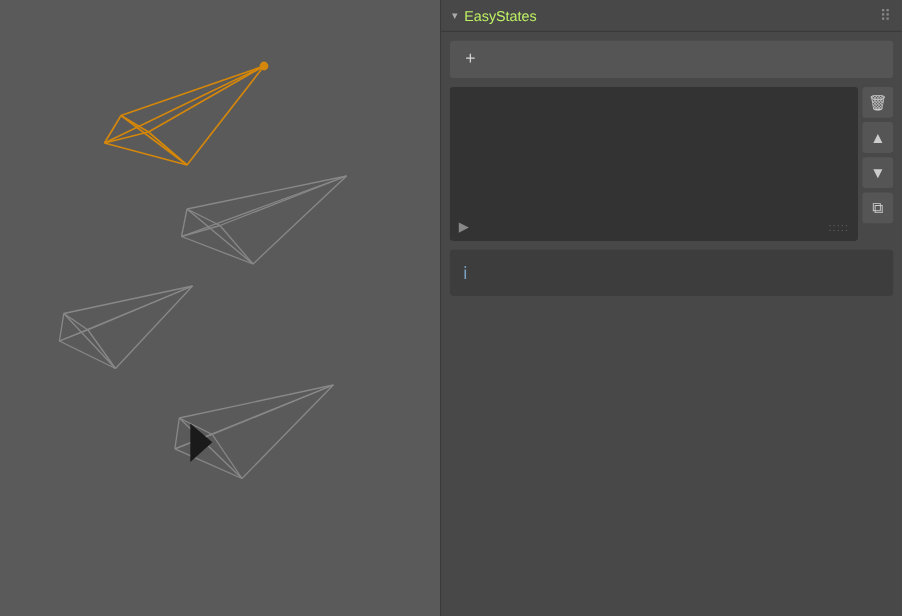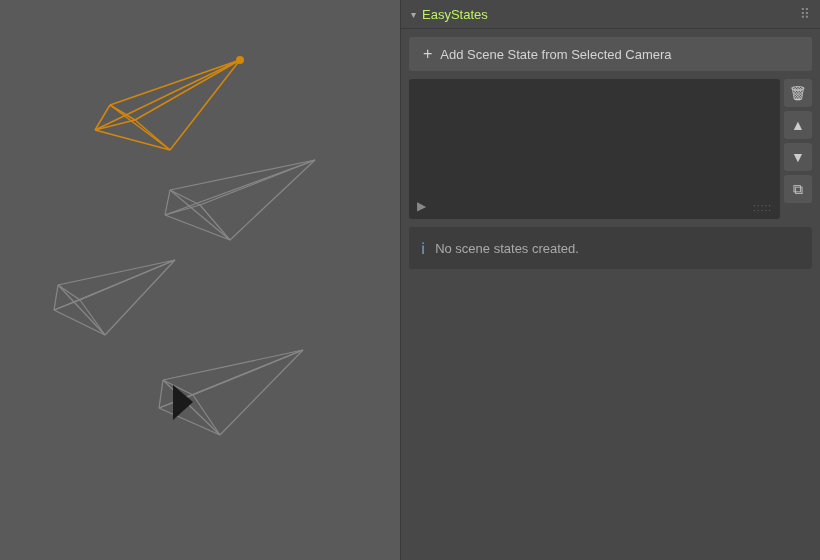--- a/index.html
+++ b/index.html
@@ -257,34 +257,32 @@
   <div class="panel-header">
     <div class="panel-header-left">
       <span class="chevron-icon">▾</span>
       <span class="panel-title">EasyStates</span>
     </div>
     <span class="panel-dots-icon">⠿</span>
   </div>
 
   <button class="add-button">
     <span class="plus-icon">+</span>
-    <span>Add Scene State from Selected Camera</span>
   </button>
 
   <div class="preview-container">
     <div class="preview-area">
       <span class="play-icon">▶</span>
       <span class="drag-handle-icon">:::::</span>
     </div>
     <div class="preview-actions">
       <button class="icon-button" title="Delete">🗑</button>
       <button class="icon-button" title="Move Up">▲</button>
       <button class="icon-button" title="Move Down">▼</button>
       <button class="icon-button" title="Duplicate">⧉</button>
     </div>
   </div>
 
   <div class="info-bar">
     <span class="info-icon">ℹ</span>
-    <span>No scene states created.</span>
   </div>
 
 </div>
 
 </body></html>

